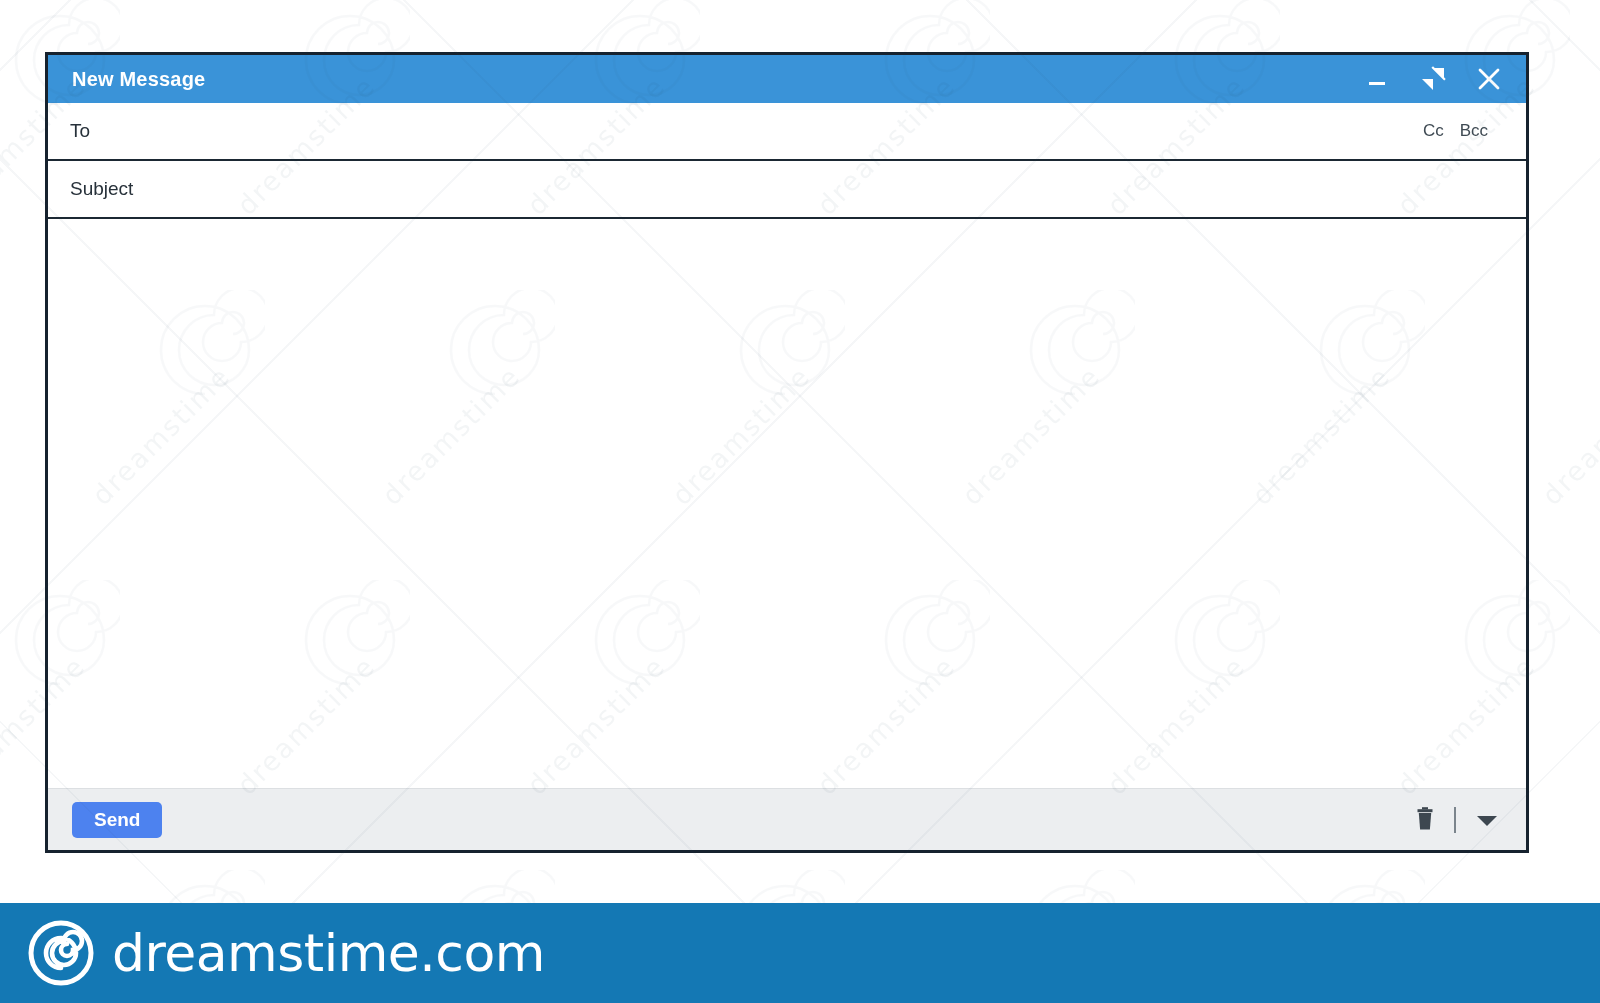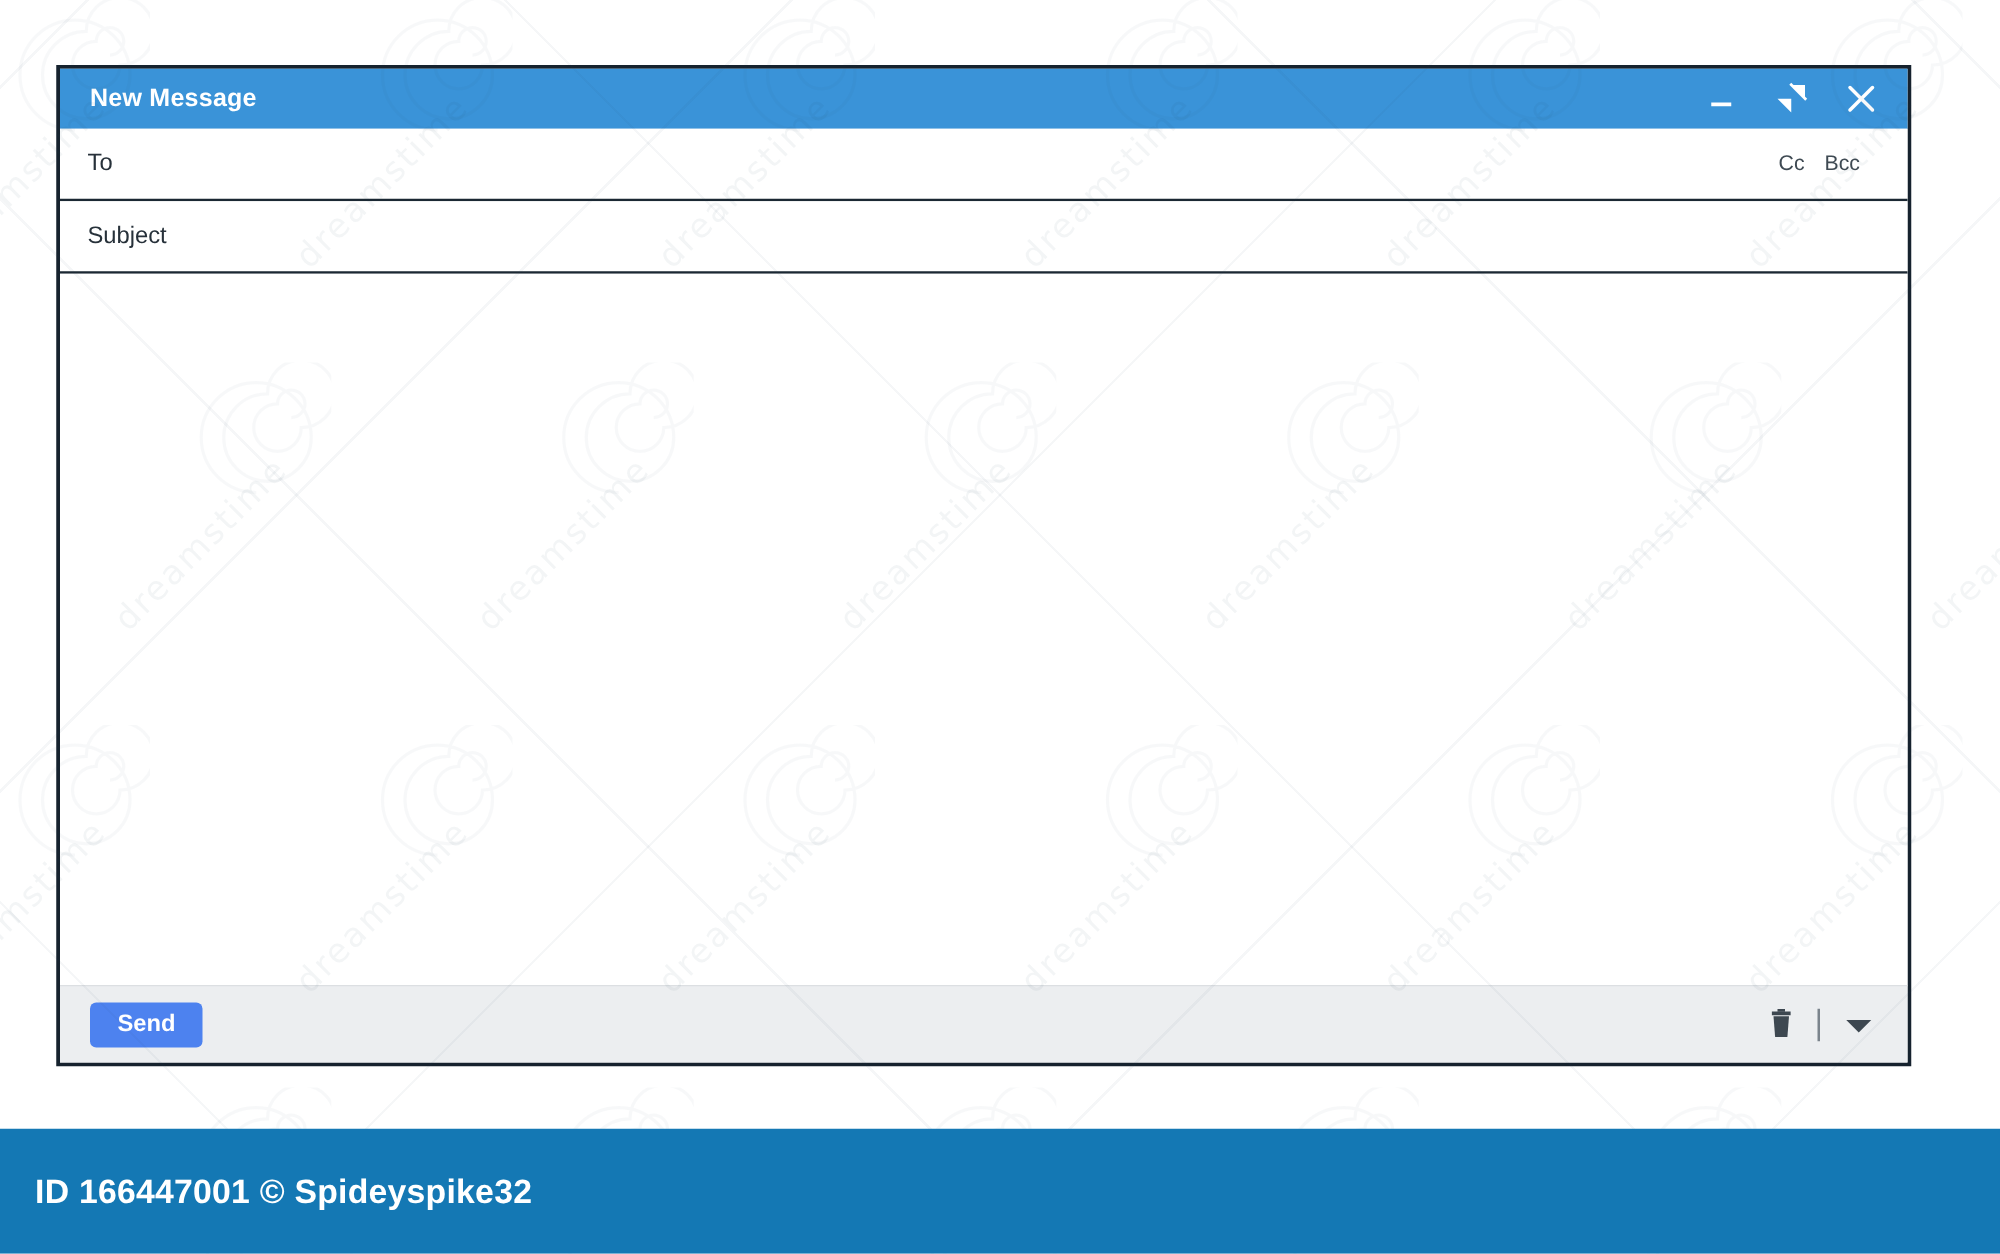--- a/index.html
+++ b/index.html
@@ -370,14 +370,24 @@
         </svg></div>
       <div class="wm-text" style="left: 1230px; top: 1000px;">dreamstime</div>
       <div class="wm-spiral" style="left: 1595px; top: 870px;"><svg viewBox="0 0 120 120" width="120" height="120">
           <path d="M60 104 A44 44 0 1 1 104 60 A35 35 0 1 1 69 25 A27 27 0 1 1 96 52 A19 19 0 1 1 77 33 A11 11 0 1 1 88 44" fill="none" stroke="rgba(40,70,100,0.07)" stroke-width="2.6"></path>
         </svg></div>
       <div class="wm-text" style="left: 1520px; top: 1000px;">dreamstime</div>
     </div>
 </div>
 
 <div id="stock-bar">
-  <div id="stock-credit">ID 166447001 © Spideyspike32</div>
+  <div class="brand">
+    <svg width="66" height="66" viewBox="0 0 66 66">
+      <circle cx="33" cy="33" r="30" fill="none" stroke="#ffffff" stroke-width="5"></circle>
+      <path d="M33 48
+               A15 15 0 1 1 48 33
+               A12 12 0 1 1 36 21
+               A9 9 0 1 1 45 30
+               A6 6 0 1 1 39 24" fill="none" stroke="#ffffff" stroke-width="4.6" stroke-linecap="round"></path>
+    </svg>
+    <div class="brand-name">dreamstime.com</div>
+  </div>
 </div>
 
 </body></html>

